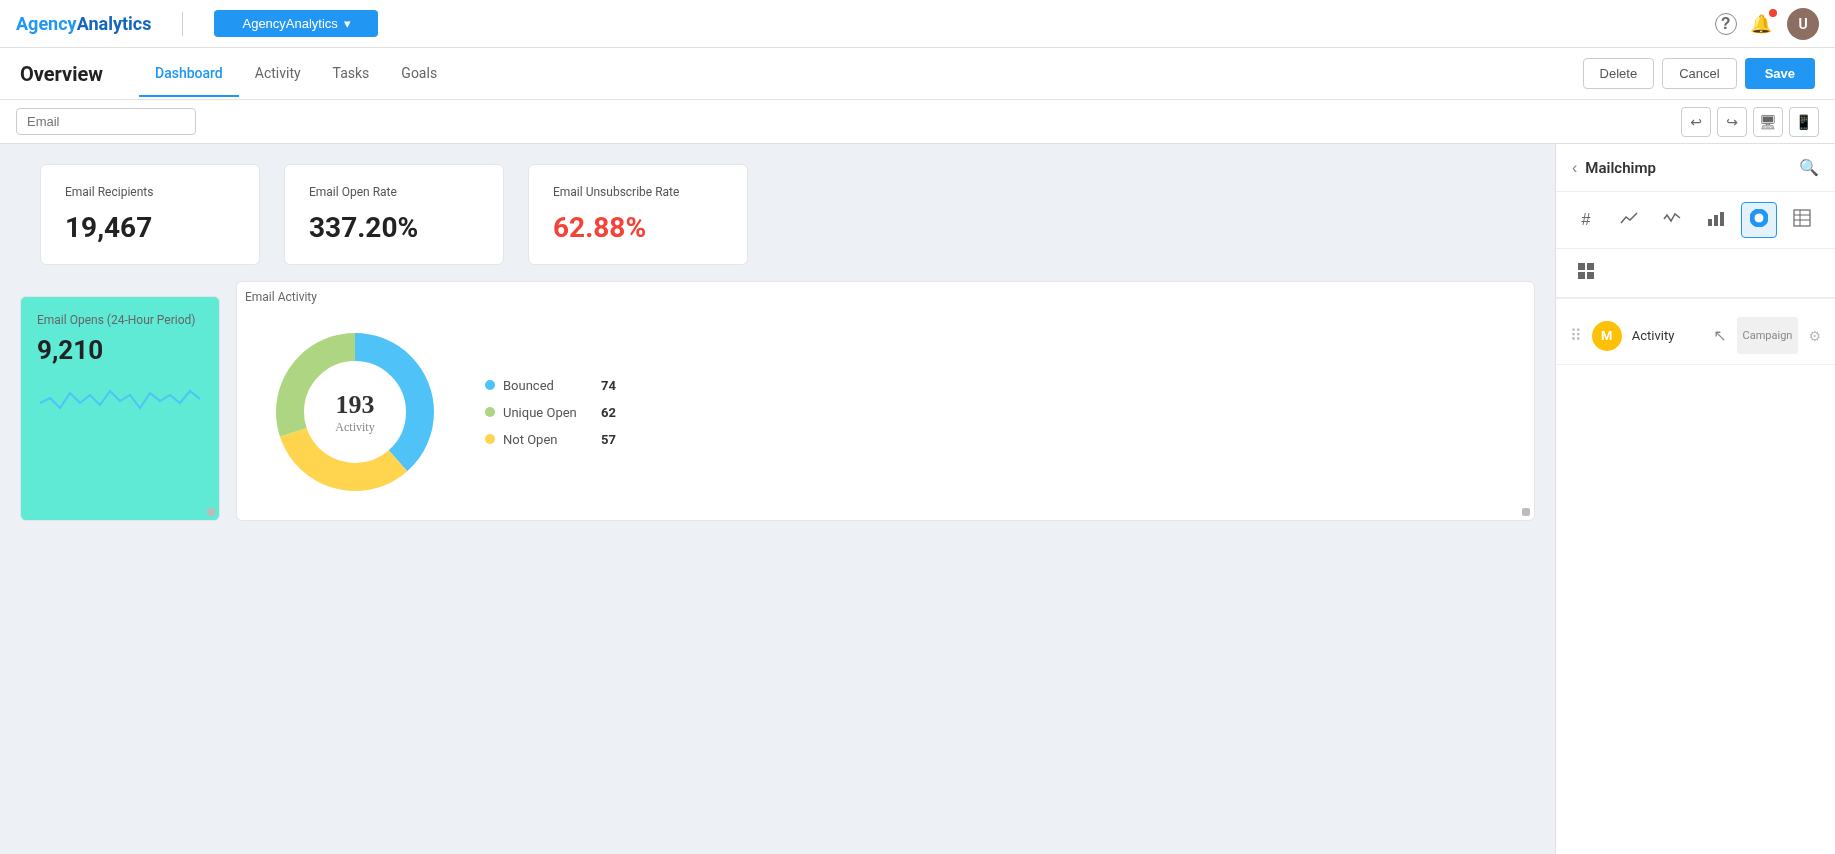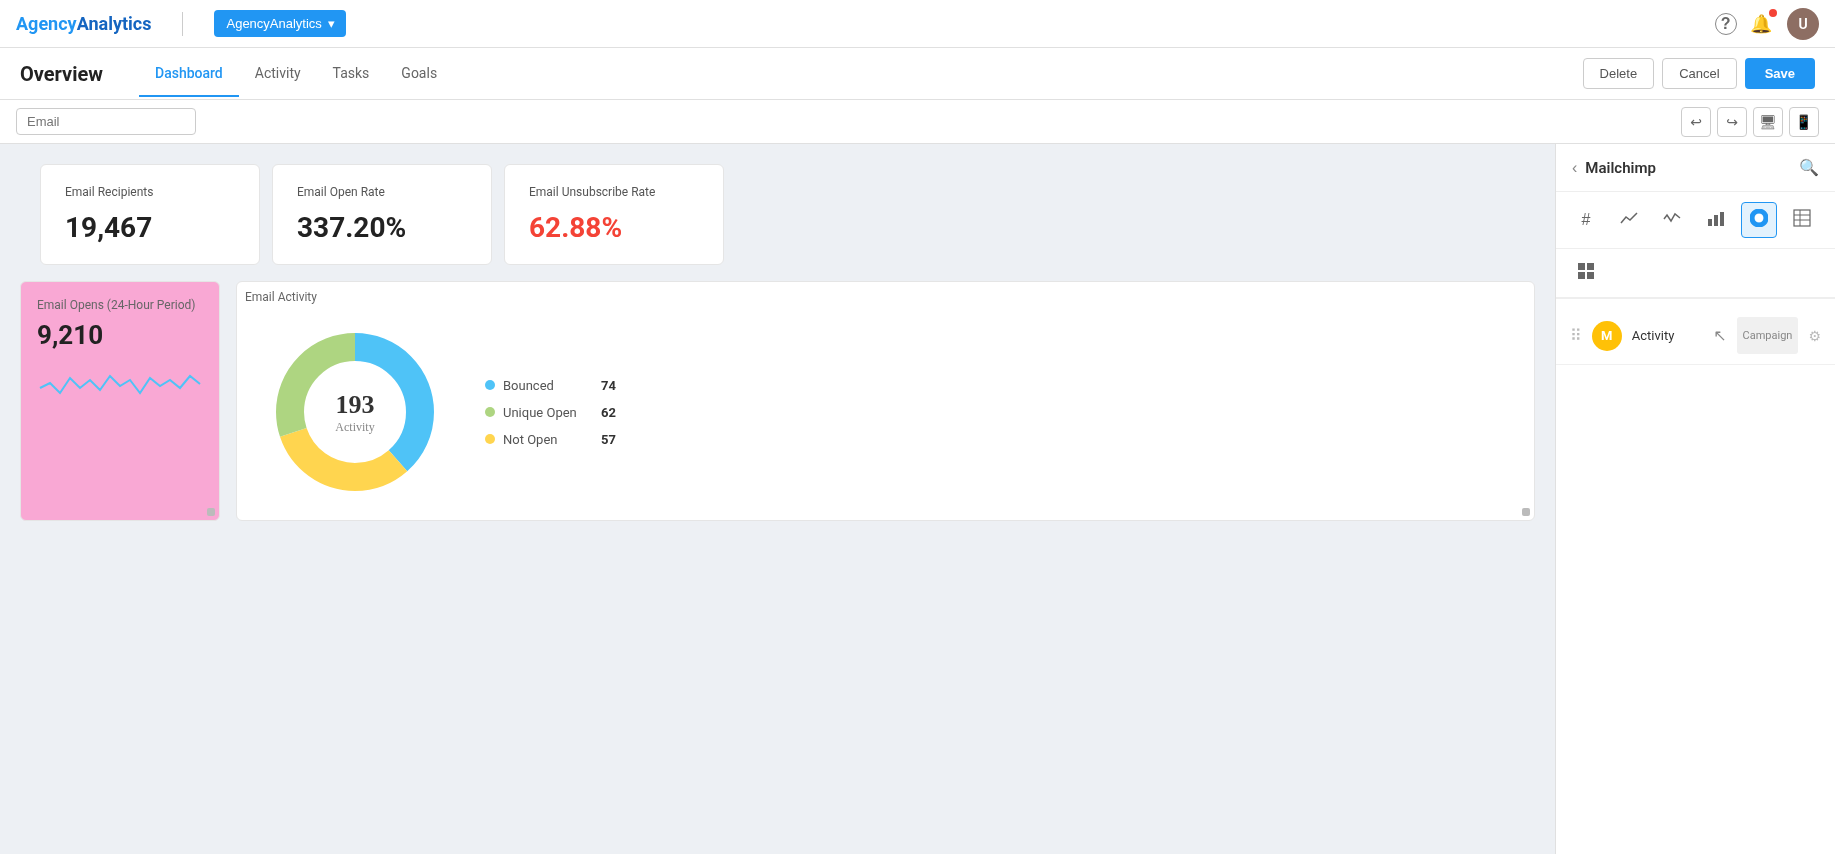--- a/index.html
+++ b/index.html
@@ -20,21 +20,21 @@
     .navbar-left { display: flex; align-items: center; gap: 27px; }
     .brand { display: flex; align-items: center; font-size: 18px; font-weight: 700; }
     .brand-agency { color: #2196F3; }
     .brand-analytics { color: #1565C0; }
     .nav-divider { width: 1px; height: 24px; background: #ccc; margin: 0 4px; }
     .agency-dropdown {
       background: #2196F3;
       color: #fff;
       border: none;
       border-radius: 4px;
-      padding: 6px 12px;
+      padding: 6px 28px;
       font-size: 13px;
       cursor: pointer;
       display: flex;
       align-items: center;
       gap: 6px;
     }
     .navbar-right { display: flex; align-items: center; gap: 14px; }
     .nav-icon-btn {
       background: none;
       border: none;
@@ -133,43 +133,44 @@
 
     
     .dashboard-content {
       flex: 1;
       padding: 20px;
       overflow-y: auto;
       background: #edf0f4;
     }
 
     
-    .stats-row { display: flex; gap: 12px; margin-bottom: 16px; padding-left: 20px; }
+    .stats-row { display: flex; gap: 24px; margin-bottom: 16px; padding-left: 20px; }
     .stat-card {
       background: #fff;
       border-radius: 6px;
       padding: 20px 24px;
       flex: 1;
       border: 1px solid #e5e5e5;
       min-width: 180px;
       max-width: 220px;
     }
     .stat-label { font-size: 12px; color: #555; margin-bottom: 12px; }
     .stat-value { font-size: 28px; font-weight: 700; color: #222; }
     .stat-unsubscribe { color: #f44336 !important; }
 
     
     .charts-row { display: flex; gap: 16px; }
     .chart-card-small {
-      background: #f9a8d4;
+      background: #5eead4;
       border-radius: 6px;
       border: 1px solid #e5e5e5;
       padding: 16px;
       width: 200px;
       flex-shrink: 0;
+      margin-top: 15px;
     }
     .chart-card-large {
       background: #fff;
       border-radius: 6px;
       border: 1px solid #e5e5e5;
       padding: 8px;
       flex: 1;
     }
     .chart-title { font-size: 12px; color: #666; margin-bottom: 8px; }
     .chart-big-num { font-size: 26px; font-weight: 700; color: #222; margin-bottom: 8px; }

